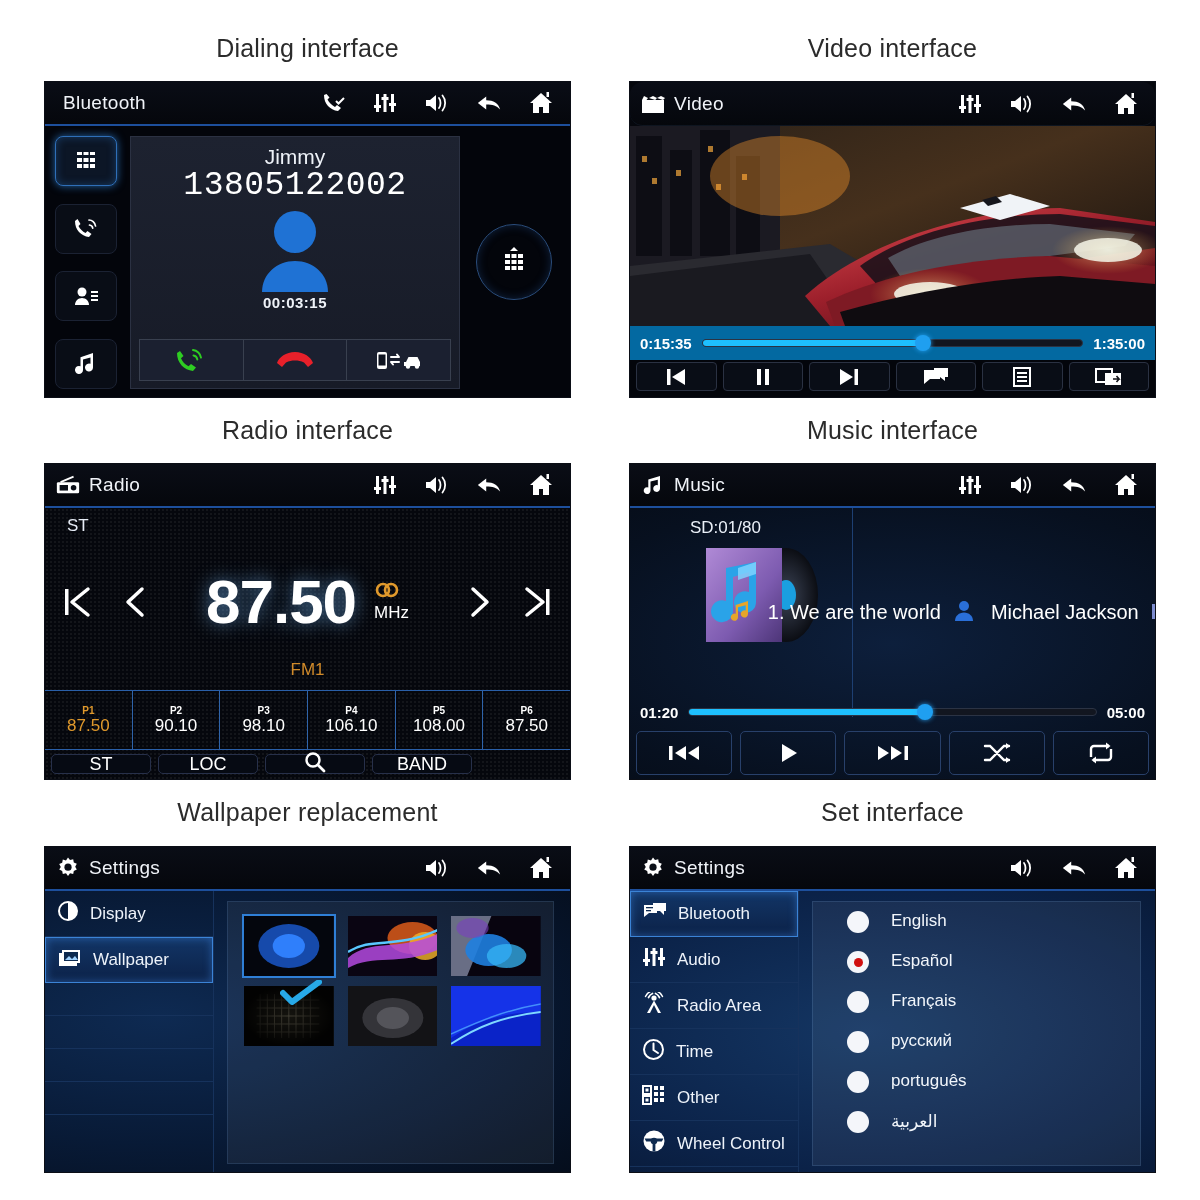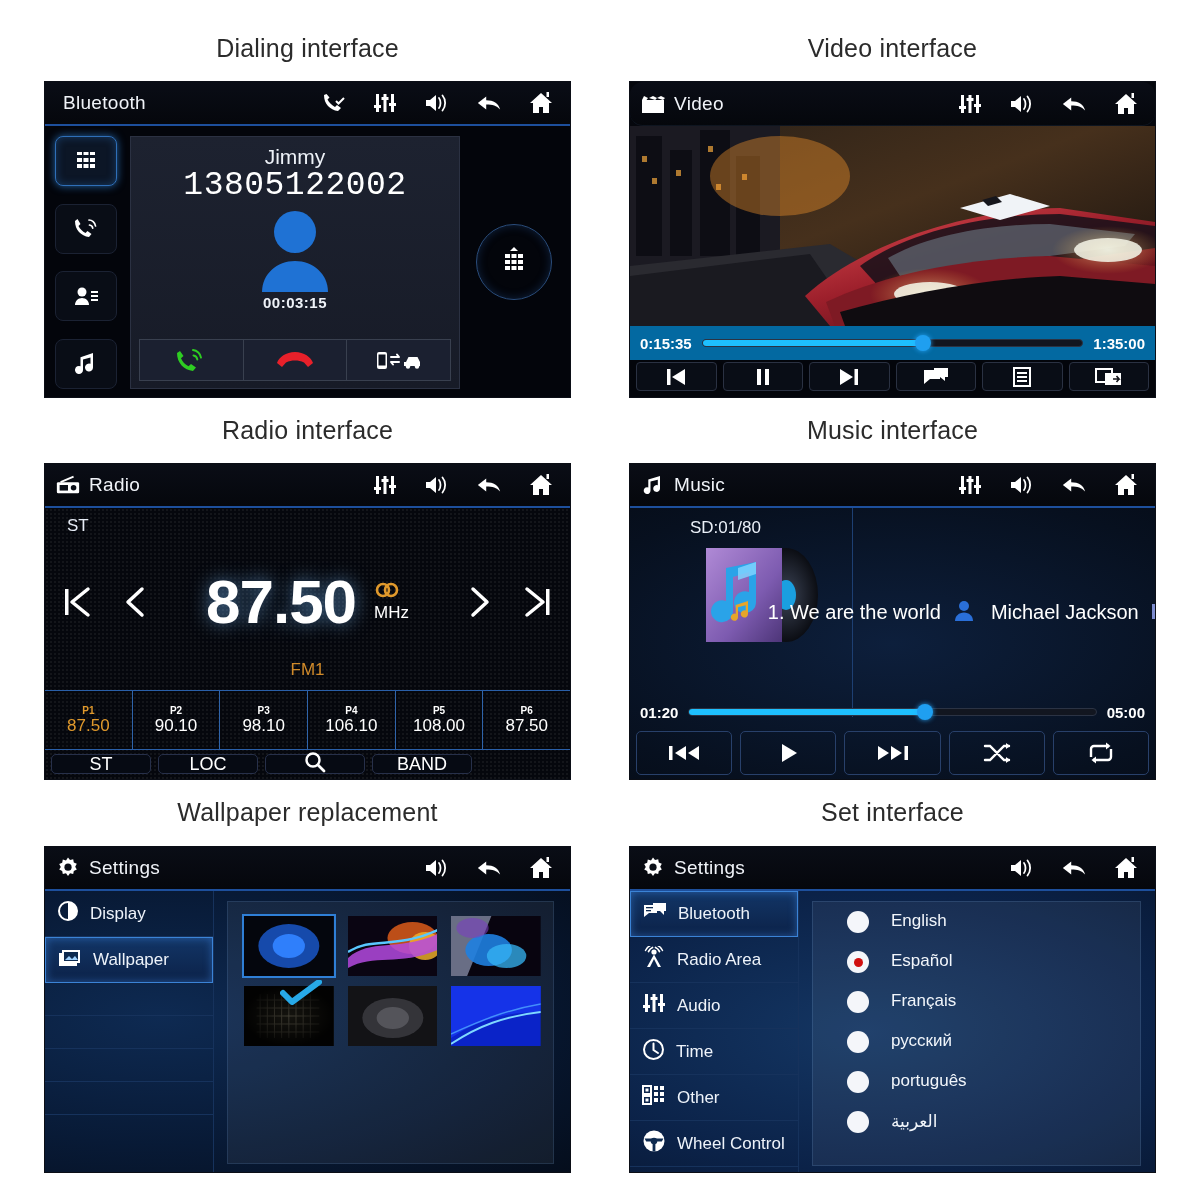--- a/index.html
+++ b/index.html
@@ -891,42 +891,42 @@
                   <rect x="3" y="5" width="7" height="1.3"></rect>
                   <rect x="3" y="8" width="5" height="1.3"></rect>
                 </g>
               </svg>
           </span>
           <span>Bluetooth</span>
         </div>
         <div class="set-item">
           <span>
             <svg width="24" height="22" viewBox="0 0 24 22">
-                <circle cx="12" cy="6" r="2.6" fill="#fff"></circle>
-                <path d="M12 8.5L5 21h3l4-8 4 8h3z" fill="#fff"></path>
-                <path d="M6.5 5.5c1-2 2.5-3.4 4-4M17.5 5.5c-1-2-2.5-3.4-4-4" stroke="#fff" stroke-width="1.7" fill="none" stroke-linecap="round"></path>
-                <path d="M3.5 4.5C5 1.6 7.2 -.4 9.5 -1M20.5 4.5C19 1.6 16.8 -.4 14.5 -1" stroke="#fff" stroke-width="1.5" fill="none" stroke-linecap="round"></path>
-              </svg>
-          </span>
-          <span>Radio Area</span>
-        </div>
-        <div class="set-item">
-          <span>
-            <svg width="24" height="22" viewBox="0 0 24 22">
                 <g fill="#fff">
                   <rect x="3" y="2" width="3" height="18"></rect>
                   <rect x="10.5" y="2" width="3" height="18"></rect>
                   <rect x="18" y="2" width="3" height="18"></rect>
                   <rect x="1" y="13" width="7" height="3"></rect>
                   <rect x="8.5" y="5" width="7" height="3"></rect>
                   <rect x="16" y="11" width="7" height="3"></rect>
                 </g>
               </svg>
           </span>
           <span>Audio</span>
+        </div>
+        <div class="set-item">
+          <span>
+            <svg width="24" height="22" viewBox="0 0 24 22">
+                <circle cx="12" cy="6" r="2.6" fill="#fff"></circle>
+                <path d="M12 8.5L5 21h3l4-8 4 8h3z" fill="#fff"></path>
+                <path d="M6.5 5.5c1-2 2.5-3.4 4-4M17.5 5.5c-1-2-2.5-3.4-4-4" stroke="#fff" stroke-width="1.7" fill="none" stroke-linecap="round"></path>
+                <path d="M3.5 4.5C5 1.6 7.2 -.4 9.5 -1M20.5 4.5C19 1.6 16.8 -.4 14.5 -1" stroke="#fff" stroke-width="1.5" fill="none" stroke-linecap="round"></path>
+              </svg>
+          </span>
+          <span>Radio Area</span>
         </div>
         <div class="set-item">
           <span>
             <svg width="23" height="23" viewBox="0 0 23 23">
                 <circle cx="11.5" cy="11.5" r="9.5" fill="none" stroke="#fff" stroke-width="2"></circle>
                 <path d="M11.5 5.5v6.5l4.5 3" stroke="#fff" stroke-width="2" fill="none" stroke-linecap="round"></path>
               </svg>
           </span>
           <span>Time</span>
         </div>

